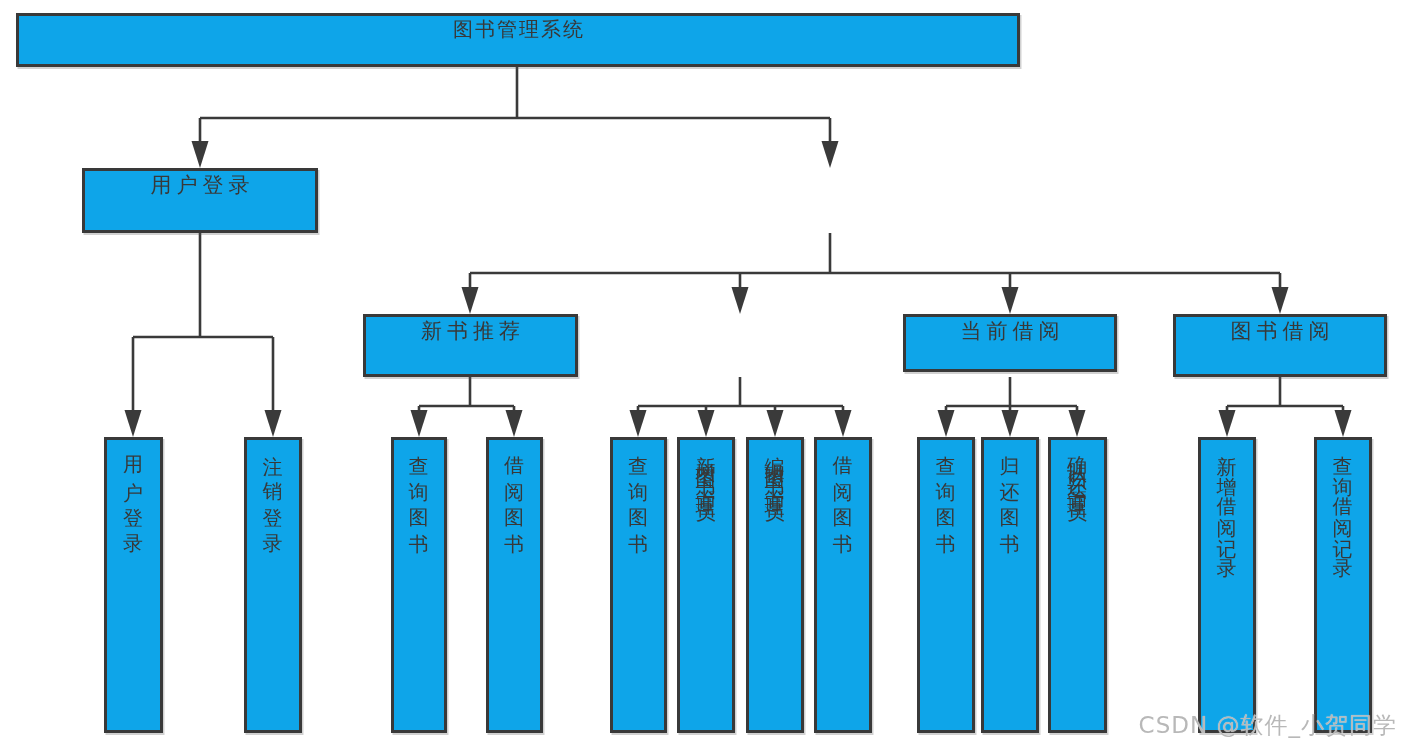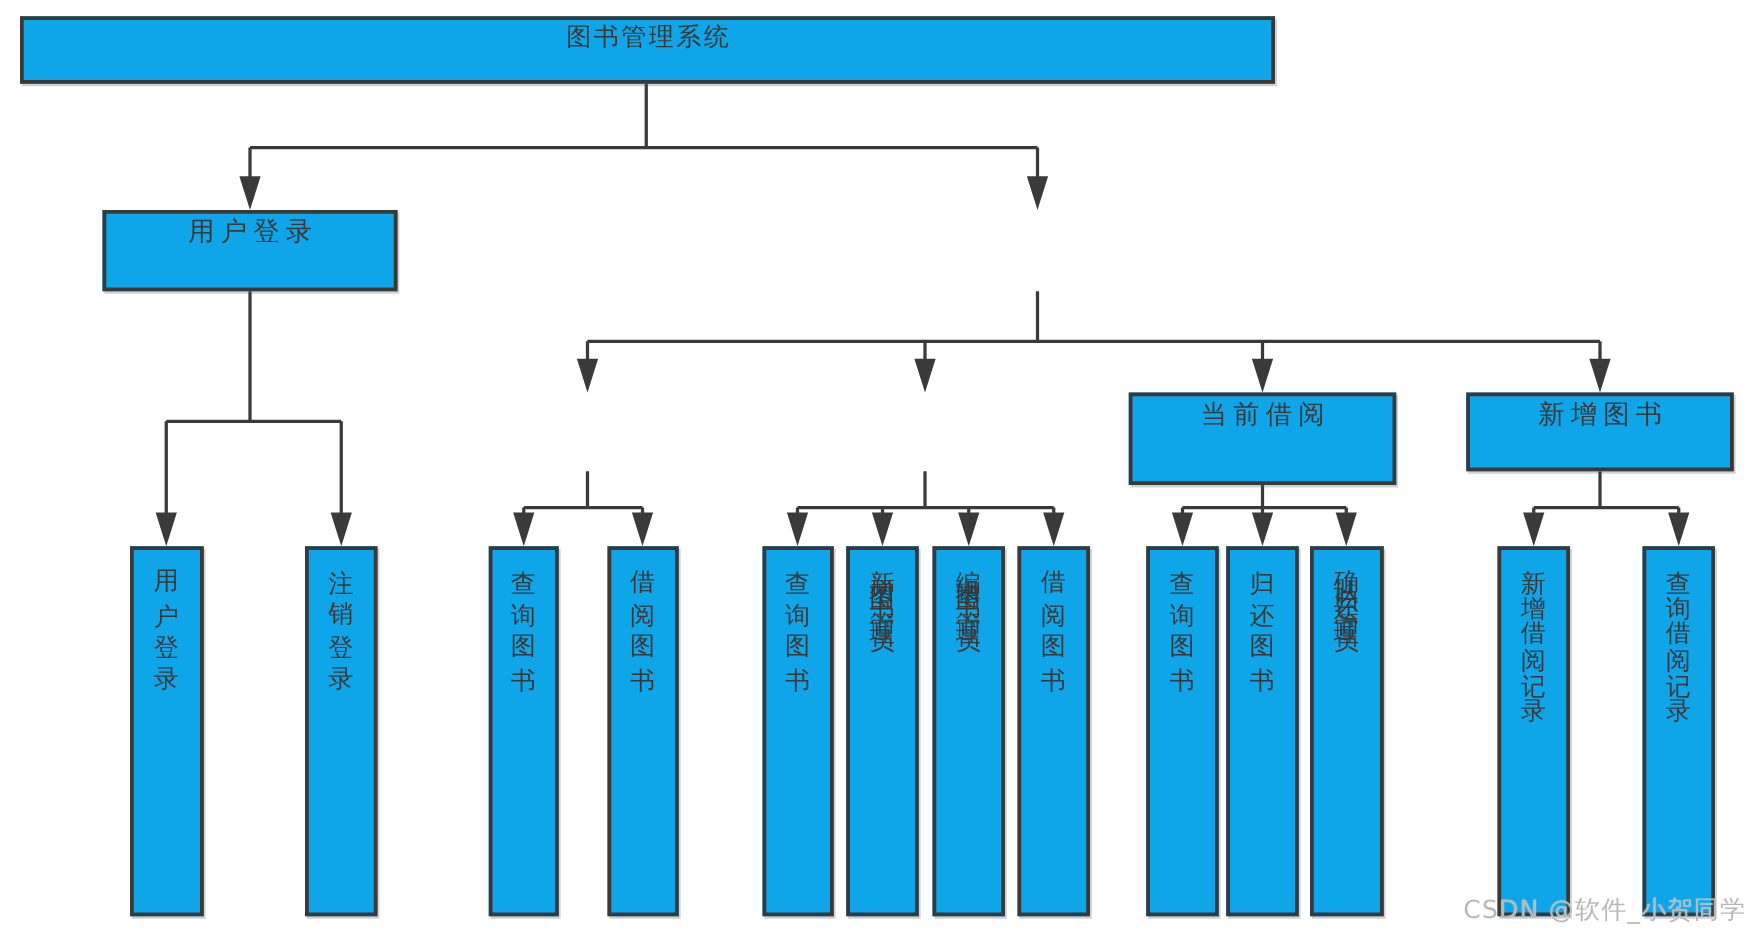--- a/index.html
+++ b/index.html
@@ -42,21 +42,21 @@
   .node.leaf .vlabel{
     writing-mode:vertical-rl;
     text-orientation:mixed;
     font-size:20px;
     line-height:1;
     white-space:nowrap;
   }
   #watermark{
     position:absolute;
     right:8px;bottom:6px;
-    font-size:20px;
+    font-size:23px;
     color:var(--watermark,#b8b8b8);
     letter-spacing:1px;
     white-space:nowrap;
     text-shadow:0 0 1px rgba(255,255,255,0.8);
     text-align:center;
   }
 </style>
 </head>
 <body>
 
@@ -118,25 +118,28 @@
     </svg>
 
   <div class="node root" style="left:16px;top:13px;width:1004px;height:54px;">
     <span class="hlabel">图书管理系统</span>
   </div>
 
   <div class="node" style="left:82px;top:168px;width:236px;height:65px;">
     <span class="hlabel">用户登录</span>
   </div>
 
-  <div class="node" style="left:903px;top:314px;width:214px;height:74px;">
+  <div class="node" style="left:363px;top:314px;width:215px;height:63px;">
+    <span class="hlabel">新书推荐</span>
+  </div>
+  <div class="node" style="left:903px;top:314px;width:214px;height:58px;">
     <span class="hlabel">当前借阅</span>
   </div>
   <div class="node" style="left:1173px;top:314px;width:214px;height:63px;">
-    <span class="hlabel">新增图书</span>
+    <span class="hlabel">图书借阅</span>
   </div>
 
   <div class="node leaf" style="left:104px;top:437px;width:59px;height:296px;">
     <span class="vlabel" style="letter-spacing: 26px;">用户登录</span>
   </div>
   <div class="node leaf" style="left:244px;top:437px;width:58px;height:296px;">
     <span class="vlabel" style="letter-spacing: 26px;">注销登录</span>
   </div>
   <div class="node leaf" style="left:391px;top:437px;width:56px;height:296px;">
     <span class="vlabel" style="letter-spacing: 26px;">查询图书</span>

